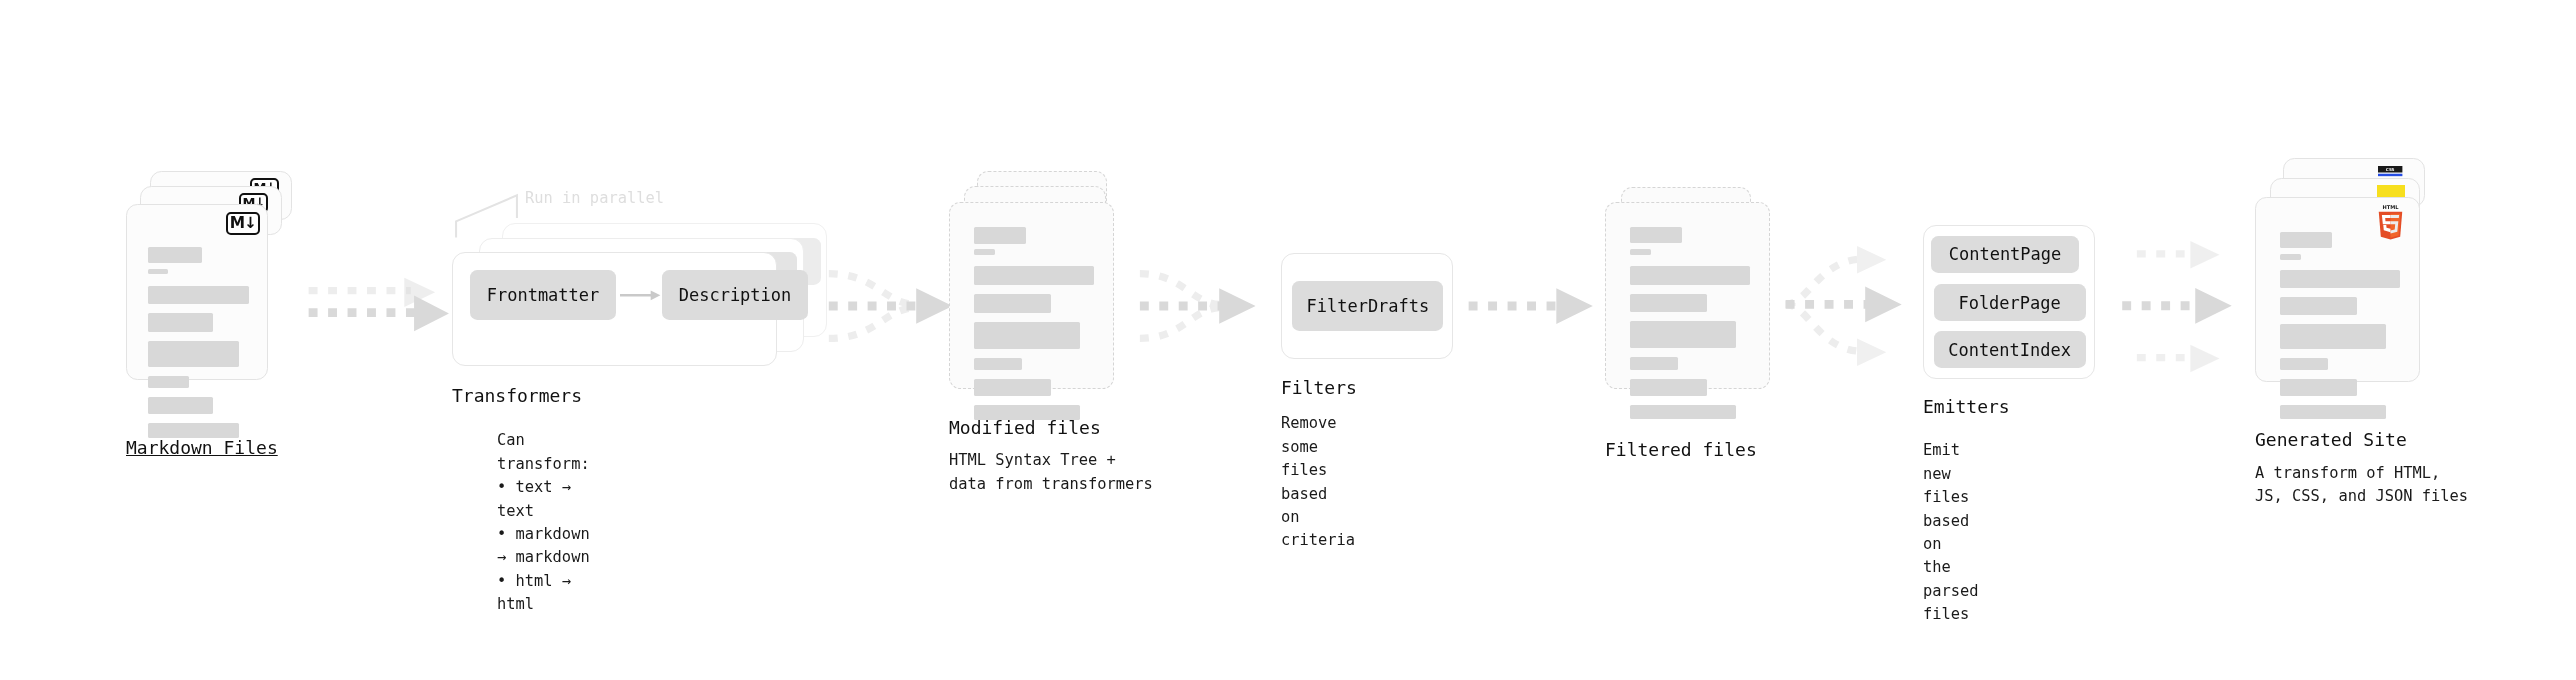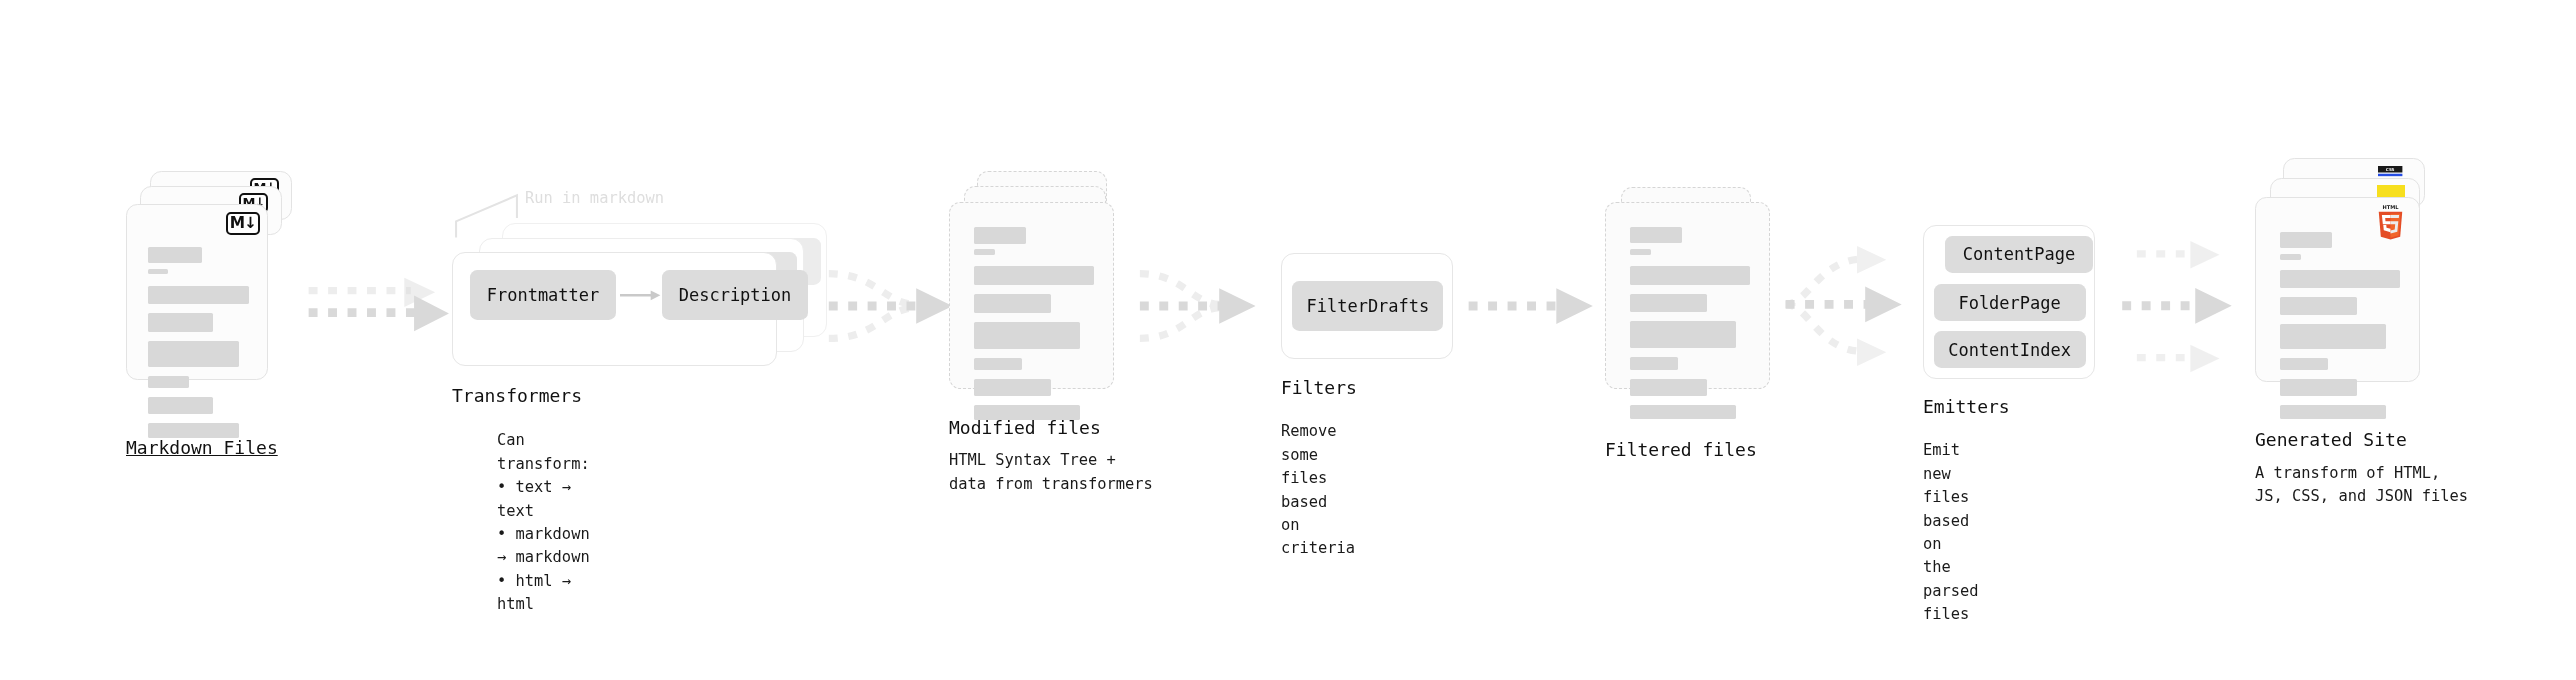--- a/index.html
+++ b/index.html
@@ -125,21 +125,21 @@
       <line x1="2" y1="45" x2="140" y2="45"></line>
     </g>
     <polygon points="132,24 175,46 132,68" fill="#d9d9d9"></polygon>
   </svg>
 
   <div class="node" style="left:452px;top:192px;">
 
     <svg style="position:absolute;left:0px;top:0px;" width="211" height="49" viewBox="0 0 260 60">
       <path d="M 5 56 L 5 36 L 80 4 L 80 32" fill="none" stroke="#e3e3e3" stroke-width="2.5"></path>
     </svg>
-    <div class="parallel-label" style="left:73px;top:-3.3px;">Run in markdown</div>
+    <div class="parallel-label" style="left:73px;top:-3.3px;">Run in parallel</div>
 
     <div class="proc-box" style="left:50px;top:31px;width:325px;height:114px;border-color:#f0f0f0;"></div>
     <div class="pill ghost" style="left:89px;top:46px;width:133px;height:47px;">Frontmatter</div>
     <div class="pill ghost" style="left:236px;top:46px;width:133px;height:47px;">Description</div>
     <svg style="position:absolute;left:218px;top:59px;" width="32.5" height="14.6" viewBox="0 0 40 18">
       <line x1="0" y1="9" x2="28" y2="9" stroke="#ececec" stroke-width="3"></line>
       <polygon points="26,3 38,9 26,15" fill="#ececec"></polygon>
     </svg>
 
     <div class="proc-box" style="left:27px;top:46px;width:325px;height:114px;border-color:#ededed;"></div>
@@ -202,21 +202,21 @@
       <path d="M 2 92 C 55 92 65 56 100 54"></path>
     </g>
     <line x1="2" y1="52" x2="108" y2="52" stroke="#d9d9d9" stroke-width="11" stroke-dasharray="11 13"></line>
     <polygon points="100,30 145,52 100,74" fill="#d9d9d9"></polygon>
   </svg>
 
   <div class="node" style="left:1281px;top:253px;">
     <div class="proc-box" style="left:0px;top:0px;width:172px;height:106px;"></div>
     <div class="pill" style="left:11.4px;top:28.4px;width:151px;height:50px;">FilterDrafts</div>
     <div class="cap-title" style="position:absolute;left:0px;top:124px;">Filters</div>
-    <div class="cap-sub" style="position:absolute;left:0px;top:156px;">Remove some files based
+    <div class="cap-sub" style="position:absolute;left:0px;top:148px;">Remove some files based
 on criteria</div>
   </div>
 
   <svg class="node" style="left:1467px;top:288px;" width="138" height="41" viewBox="0 0 170 50">
     <line x1="2" y1="22" x2="118" y2="22" stroke="#d9d9d9" stroke-width="11" stroke-dasharray="11 13"></line>
     <polygon points="110,0 155,22 110,44" fill="#d9d9d9"></polygon>
   </svg>
 
   <div class="node" style="left:1605px;top:187px;">
     <div class="doc-stack" style="width:171px;height:236px;">
@@ -243,21 +243,21 @@
       <path d="M 2 78 C 30 78 42 134 96 136"></path>
     </g>
     <polygon points="90,6 126,23 90,40" fill="#f0f0f0"></polygon>
     <polygon points="90,120 126,137 90,154" fill="#f0f0f0"></polygon>
     <line x1="2" y1="78" x2="108" y2="78" stroke="#d9d9d9" stroke-width="11" stroke-dasharray="11 13"></line>
     <polygon points="100,56 145,78 100,100" fill="#d9d9d9"></polygon>
   </svg>
 
   <div class="node" style="left:1923px;top:225px;">
     <div class="proc-box" style="left:0px;top:0px;width:172px;height:154px;"></div>
-    <div class="pill" style="left:22px;top:10.6px;width:148px;height:37px;">ContentPage</div>
+    <div class="pill" style="left:8px;top:10.6px;width:148px;height:37px;">ContentPage</div>
     <div class="pill" style="left:10.6px;top:59px;width:152px;height:37px;">FolderPage</div>
     <div class="pill" style="left:10.6px;top:106px;width:152px;height:37px;">ContentIndex</div>
     <div class="cap-title" style="position:absolute;left:0px;top:171px;">Emitters</div>
     <div class="cap-sub" style="position:absolute;left:0px;top:203px;">Emit new files based on
 the parsed files</div>
   </div>
 
   <svg class="node" style="left:2106px;top:236px;" width="146" height="138" viewBox="0 0 180 170">
     <g opacity="0.45">
       <line x1="38" y1="22" x2="110" y2="22" stroke="#dddddd" stroke-width="9" stroke-dasharray="11 13"></line>

